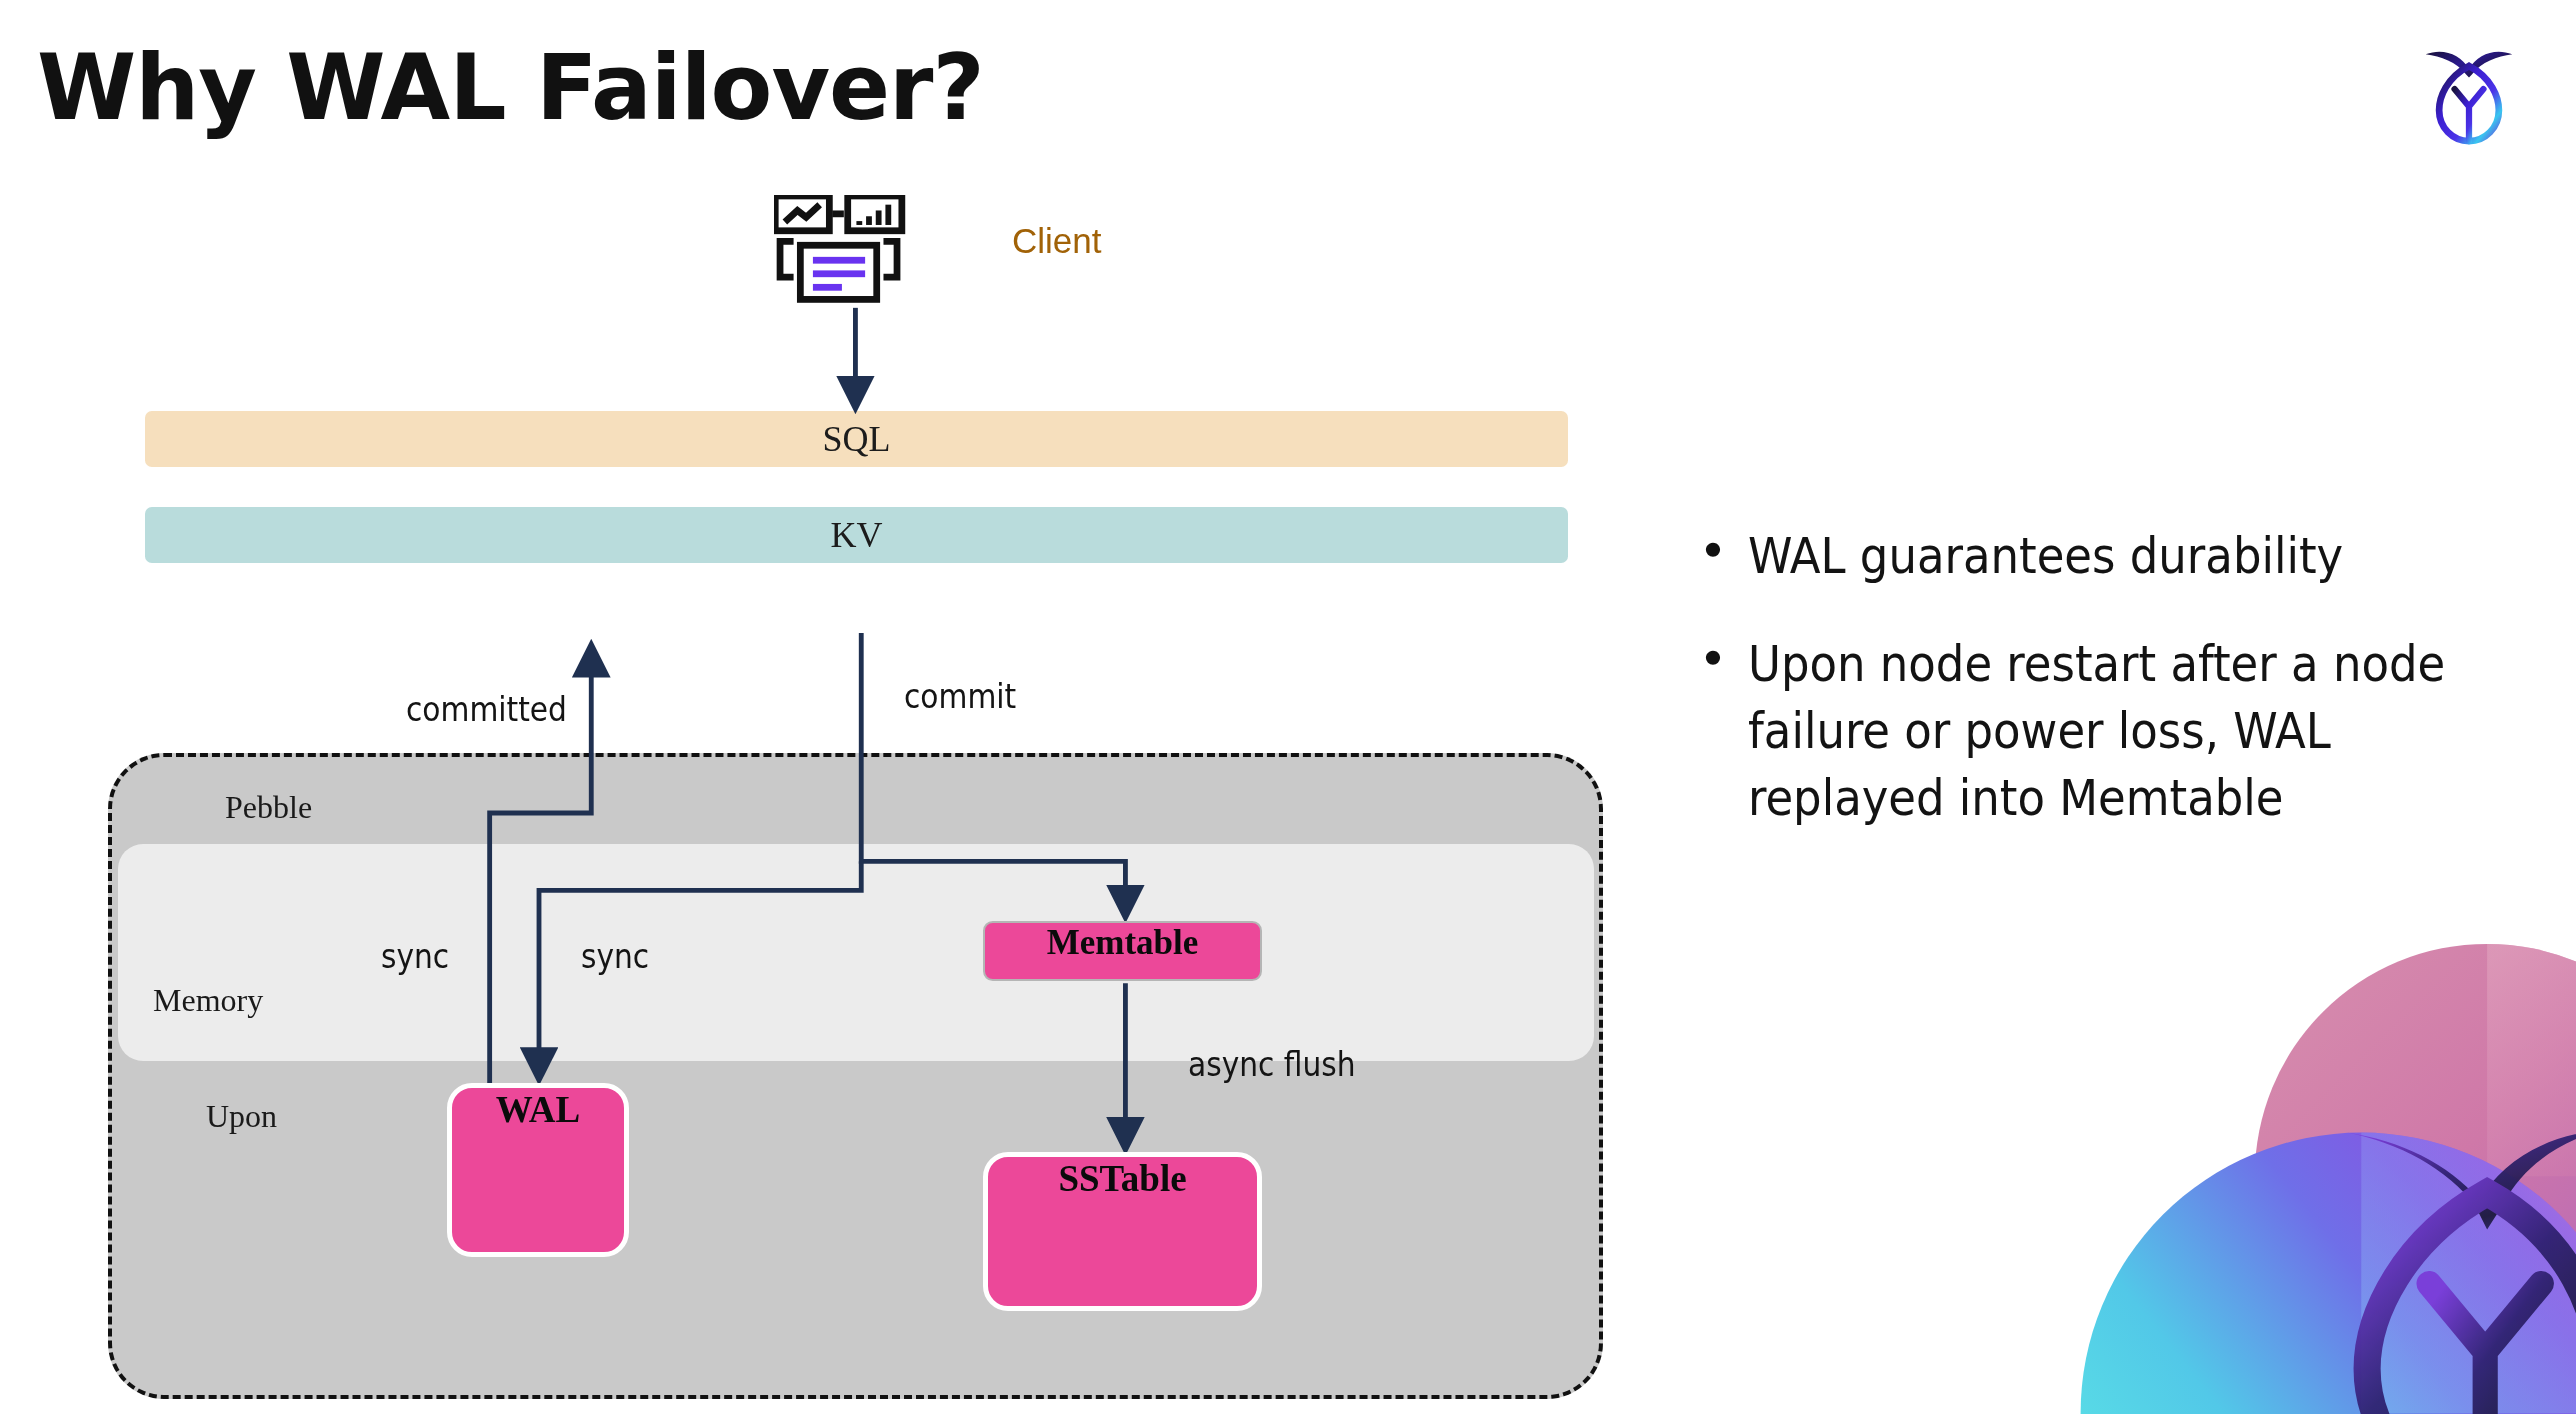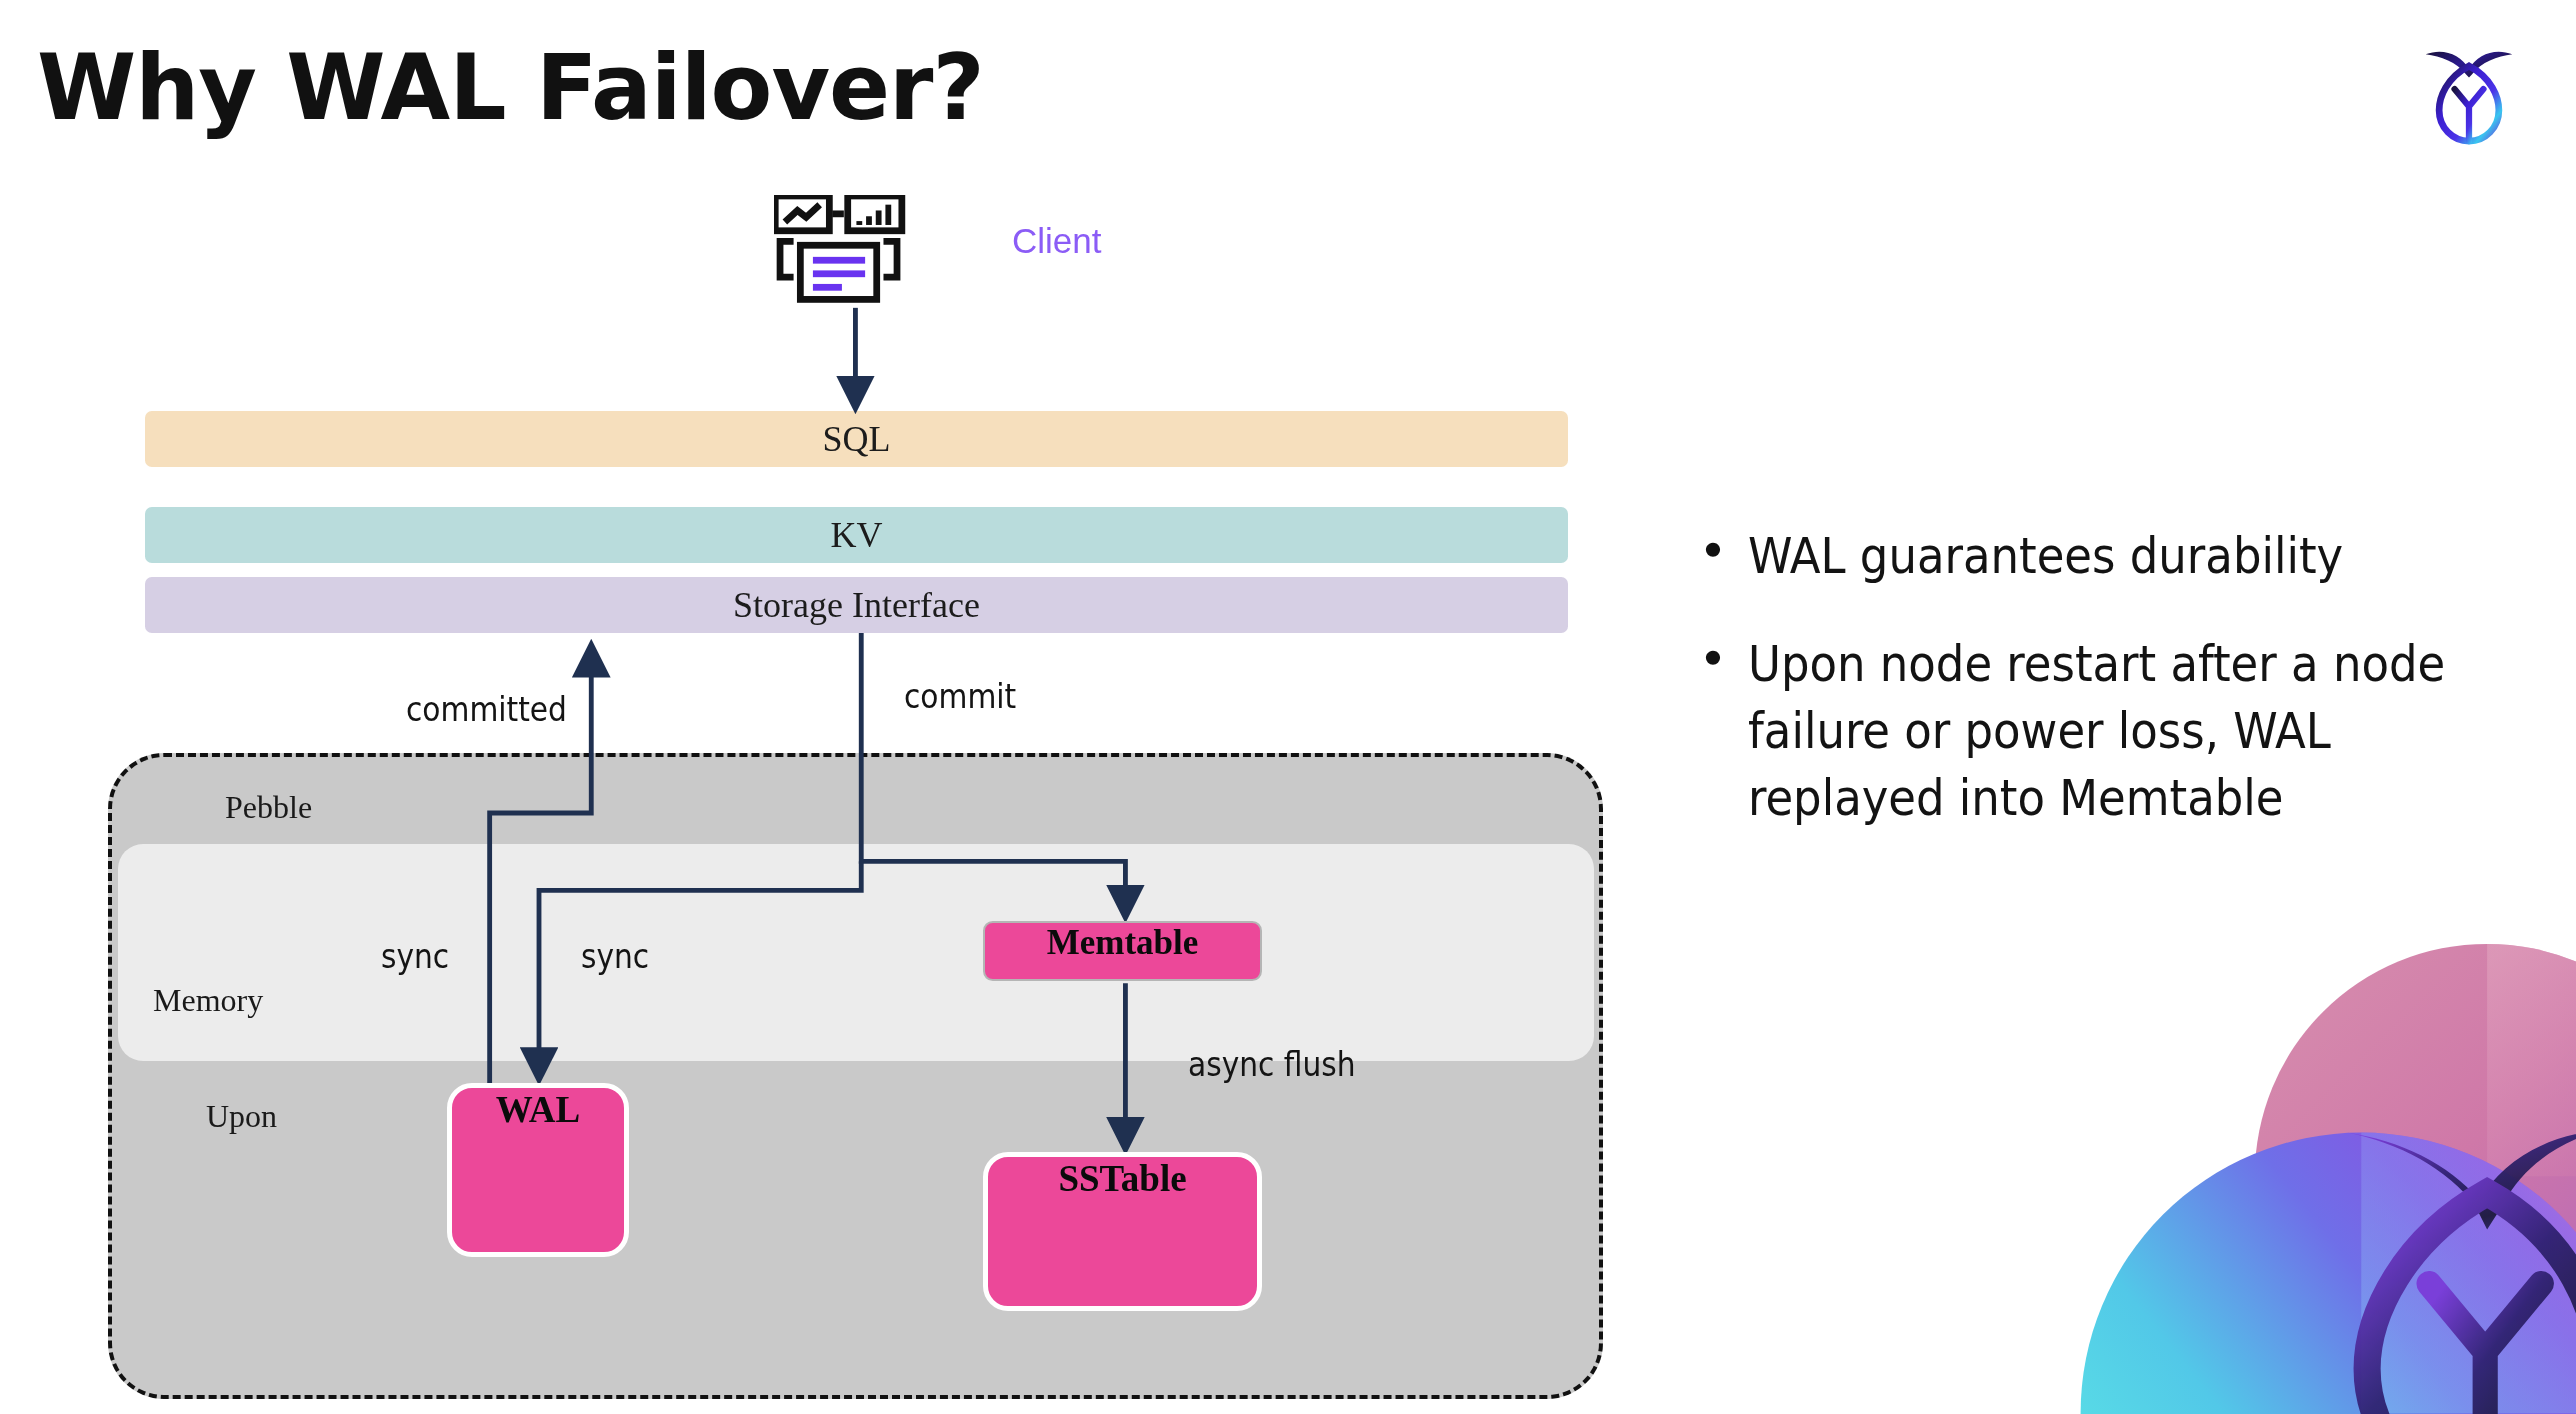--- a/index.html
+++ b/index.html
@@ -103,21 +103,21 @@
   #flow-commit{left:904px;top:677px;}
   #flow-sync-left{left:381px;top:937px;}
   #flow-sync-right{left:581px;top:937px;}
   #flow-async{left:1188px;top:1045px;}
 
   
   #client-icon{position:absolute;left:774px;top:195px;width:160px;height:116px;}
   #client-label{
     position:absolute;left:1012px;top:221px;
     font-family:"Liberation Sans", sans-serif;
-    font-size:35px;color:#8b5cf6;white-space:nowrap;
+    font-size:35px;color:#a16207;white-space:nowrap;
   }
 
   
   #flow-arrows{position:absolute;left:0;top:0;width:2576px;height:1415px;pointer-events:none;}
 
   
   #bullet-list{position:absolute;left:1703px;top:523px;width:794px;}
   .bullet-row{display:flex;align-items:flex-start;margin-bottom:41px;}
   .bullet-dot{
     width:45px;flex:0 0 45px;
@@ -231,23 +231,20 @@
     </svg>
   </div>
   <div id="client-label">Client</div>
 
   <div id="layer-sql" class="layer-bar">
     <span>SQL</span>
   </div>
   <div id="layer-kv" class="layer-bar">
     <span>KV</span>
   </div>
-  <div id="layer-storage" class="layer-bar">
-    <span>Storage Interface</span>
-  </div>
 
   <div id="pebble-container"></div>
   <div id="memory-region"></div>
 
   <div id="label-pebble" class="region-label">Pebble</div>
   <div id="label-memory" class="region-label">Memory</div>
   <div id="label-disk" class="region-label">Upon</div>
 
   <svg id="flow-arrows" viewBox="0 0 2662 1462" aria-hidden="true">
     <defs>

